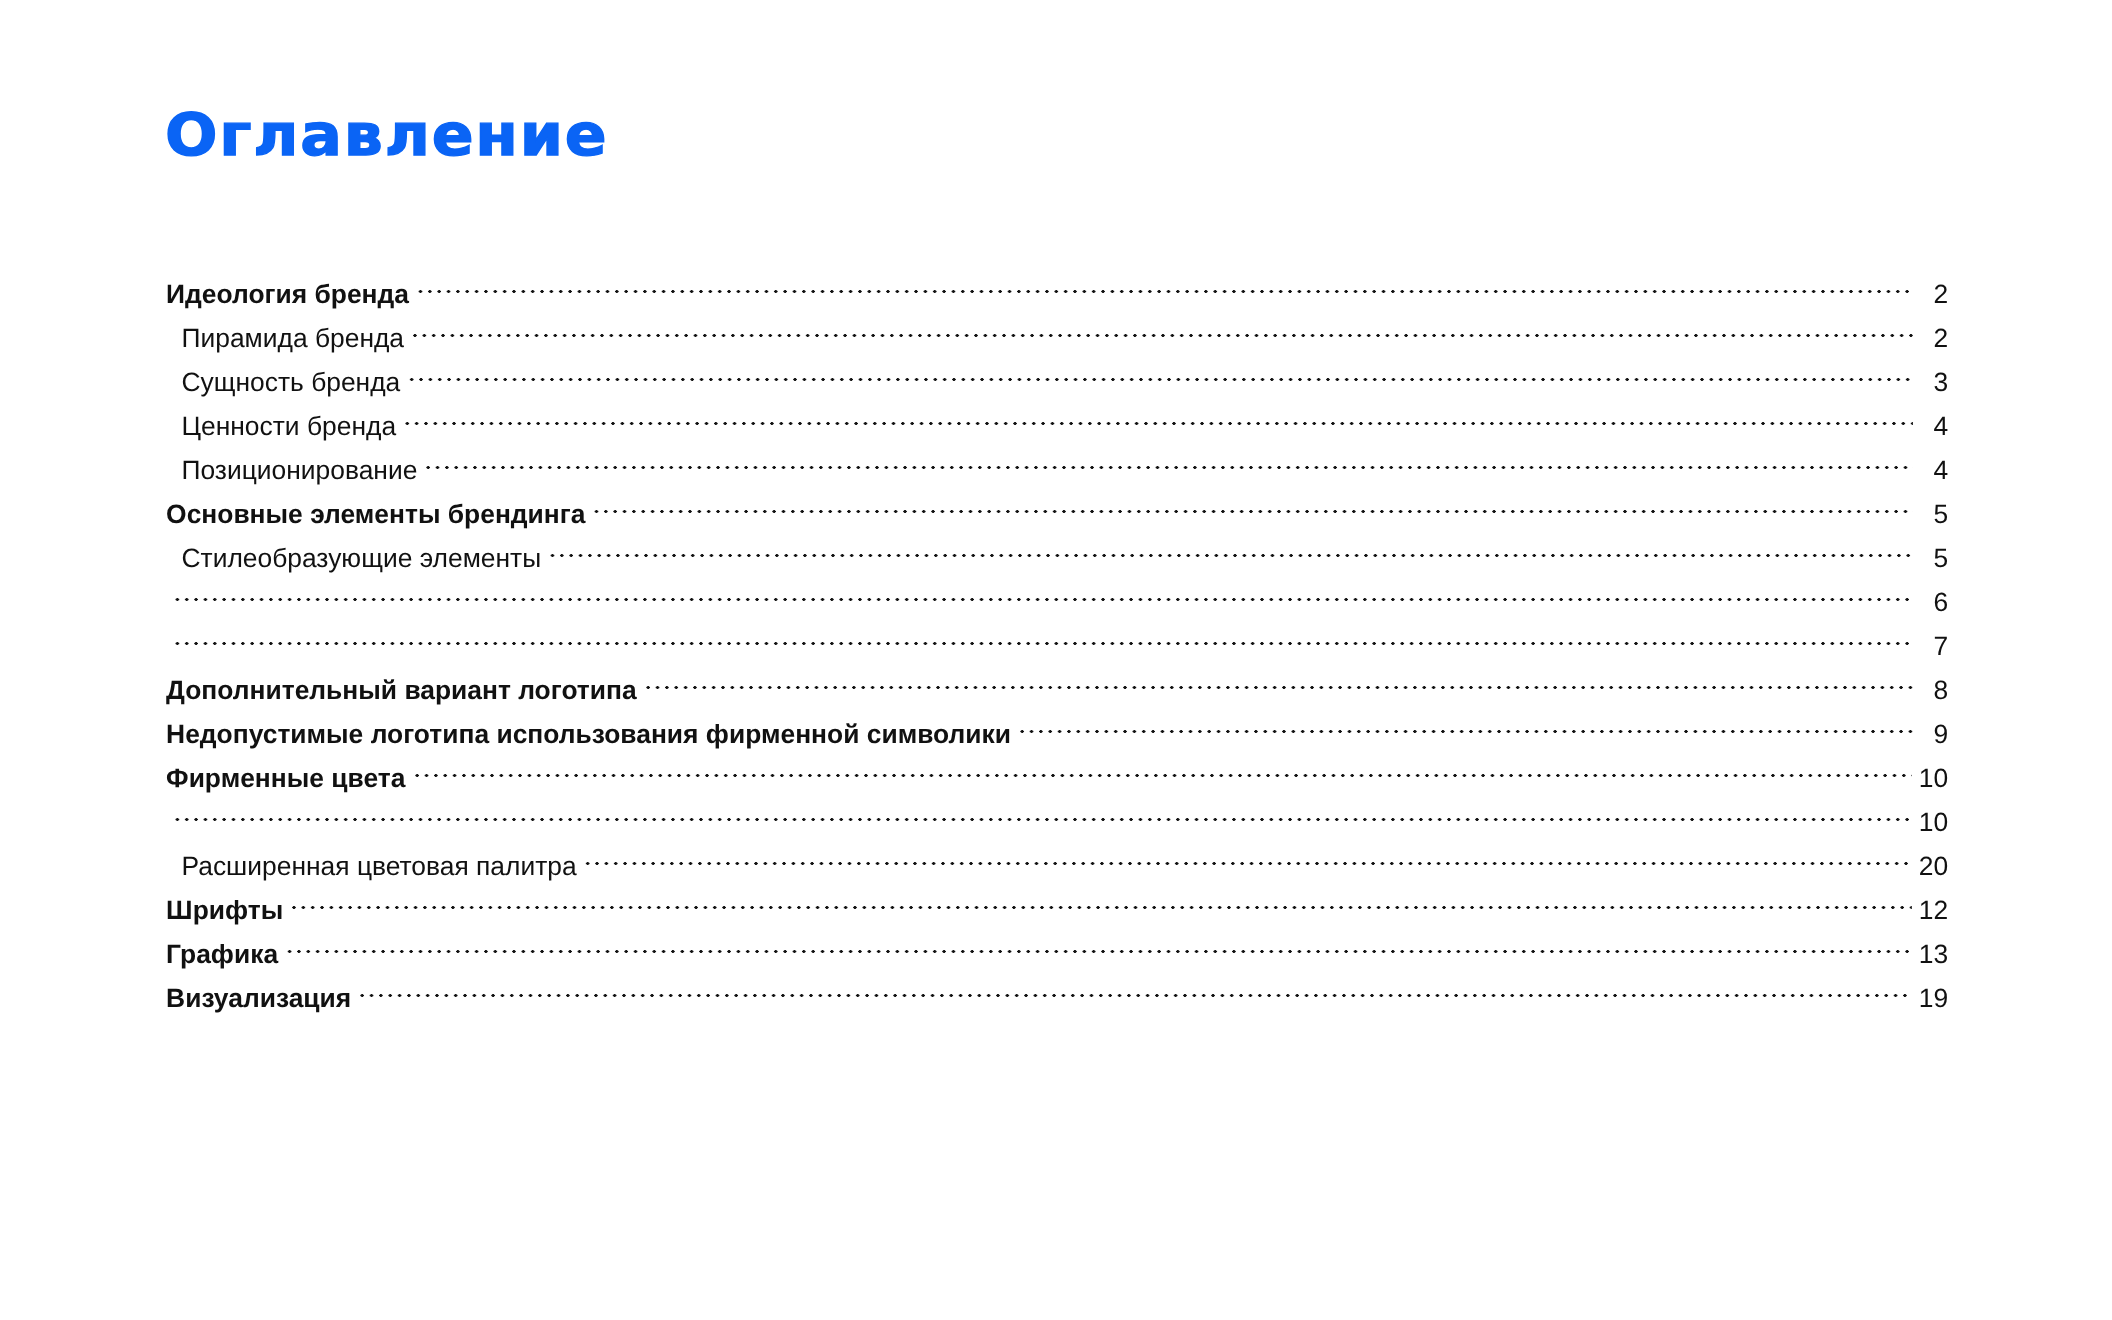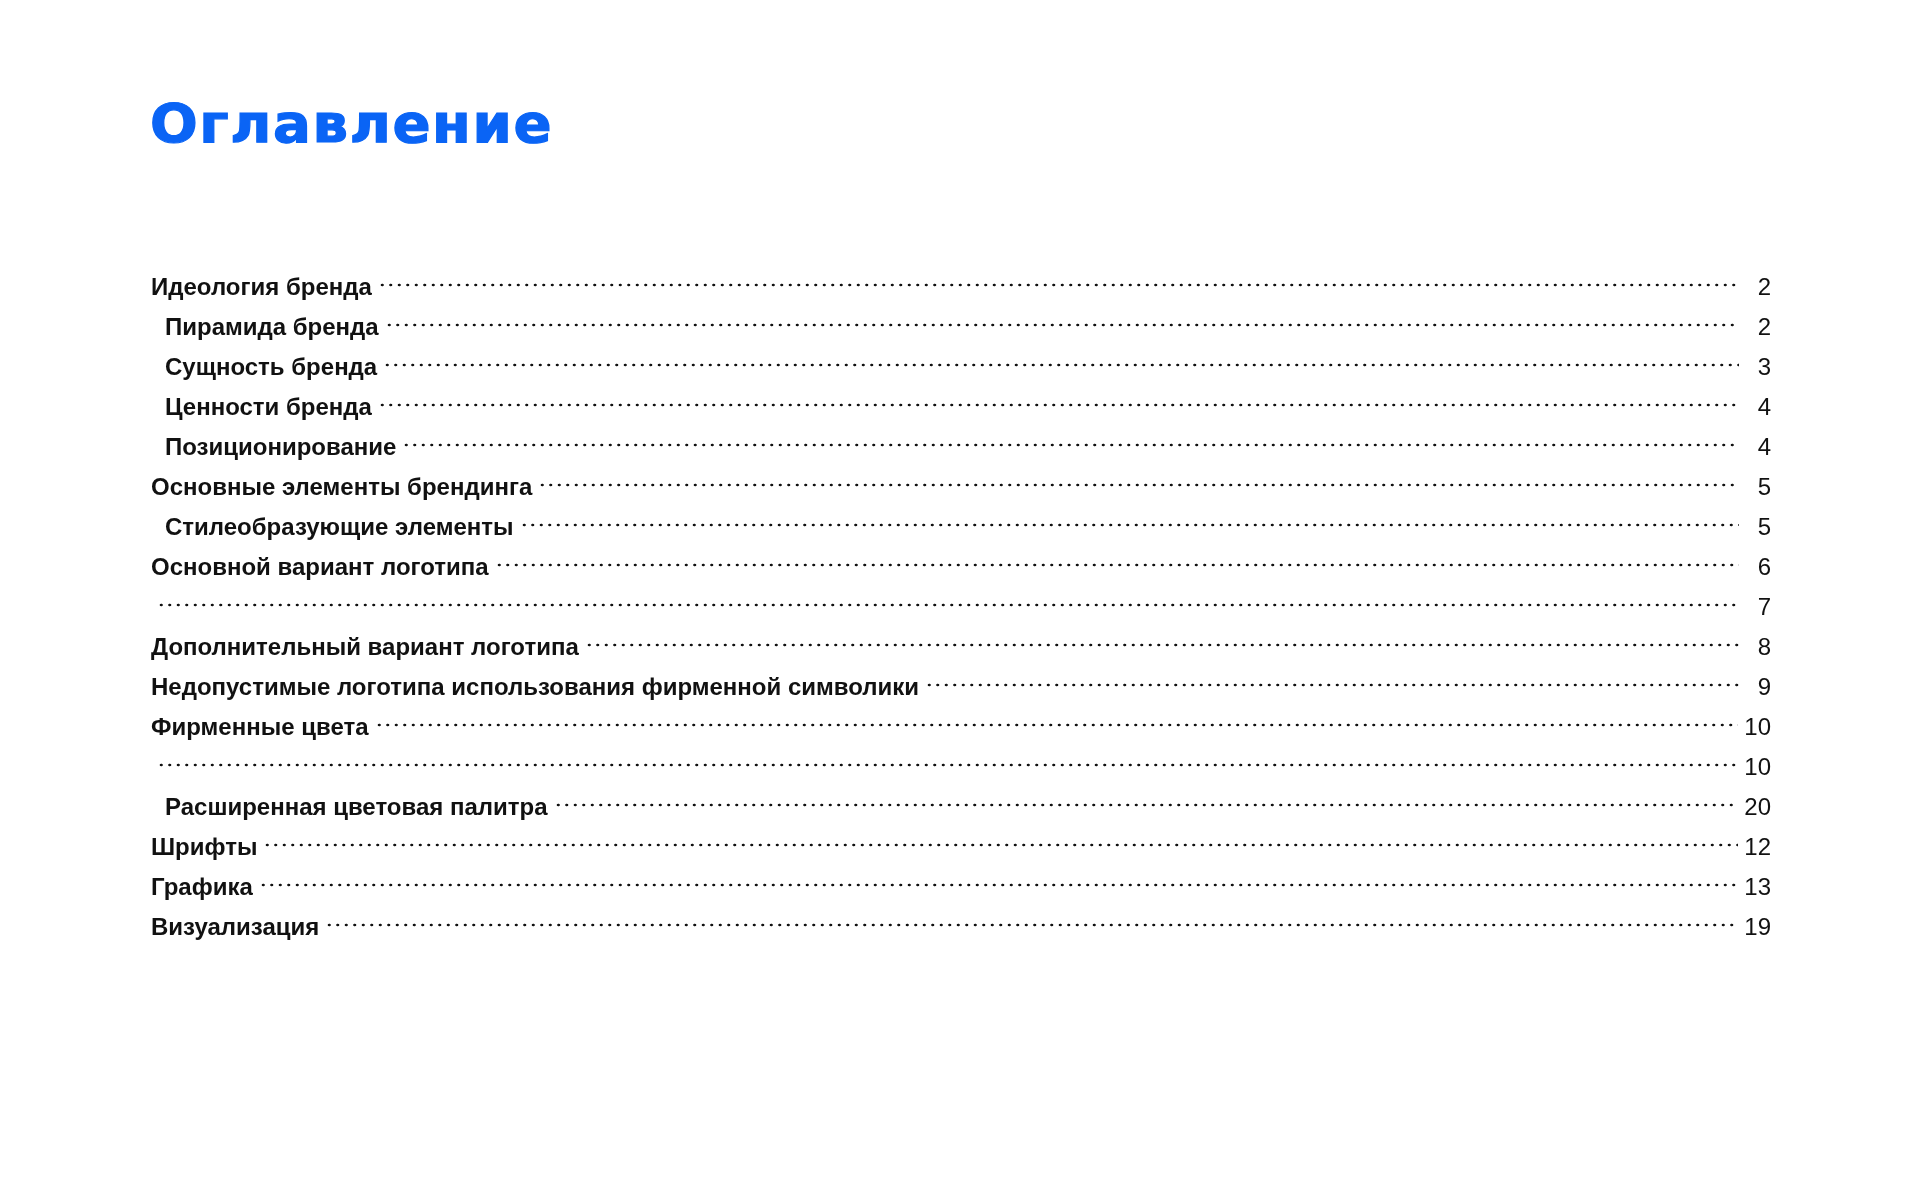--- a/index.html
+++ b/index.html
@@ -25,39 +25,39 @@
       font-size: 53px;
       line-height: 64px;
       letter-spacing: 1.5px;
       transform: scaleX(1.06);
       transform-origin: left center;
       -webkit-text-stroke: 1.2px currentColor;
     }
     .toc {
       position: absolute;
       left: 151px;
-      top: 255px;
+      top: 235px;
       width: 1620px;
       margin: 0;
       padding: 0;
       list-style: none;
     }
     .toc-row {
       display: flex;
       align-items: baseline;
       height: 40px;
       line-height: 40px;
       font-size: 24px;
       white-space: nowrap;
     }
     .toc-row.level-1 .toc-label {
       font-weight: 700;
     }
     .toc-row.level-2 .toc-label {
-      font-weight: 700;
+      font-weight: 400;
       padding-left: 14px;
     }
     .toc-leader {
       flex: 1 1 auto;
       height: 40px;
       margin: 0 6px 0 6px;
       background-image: radial-gradient(circle, #111111 1.3px, transparent 1.6px);
       background-size: 8.5px 8px;
       background-repeat: repeat-x;
       background-position: 0 26px;
@@ -104,21 +104,20 @@
     <span class="toc-label">Основные элементы брендинга</span>
     <span class="toc-leader"></span>
     <span class="toc-page">5</span>
   </li>
   <li class="toc-row level-2">
     <span class="toc-label">Стилеобразующие элементы</span>
     <span class="toc-leader"></span>
     <span class="toc-page">5</span>
   </li>
   <li class="toc-row level-1">
-    <span class="toc-label">Основной вариант логотипа</span>
     <span class="toc-leader"></span>
     <span class="toc-page">6</span>
   </li>
   <li class="toc-row level-2">
     <span class="toc-leader"></span>
     <span class="toc-page">7</span>
   </li>
   <li class="toc-row level-1">
     <span class="toc-label">Дополнительный вариант логотипа</span>
     <span class="toc-leader"></span>

